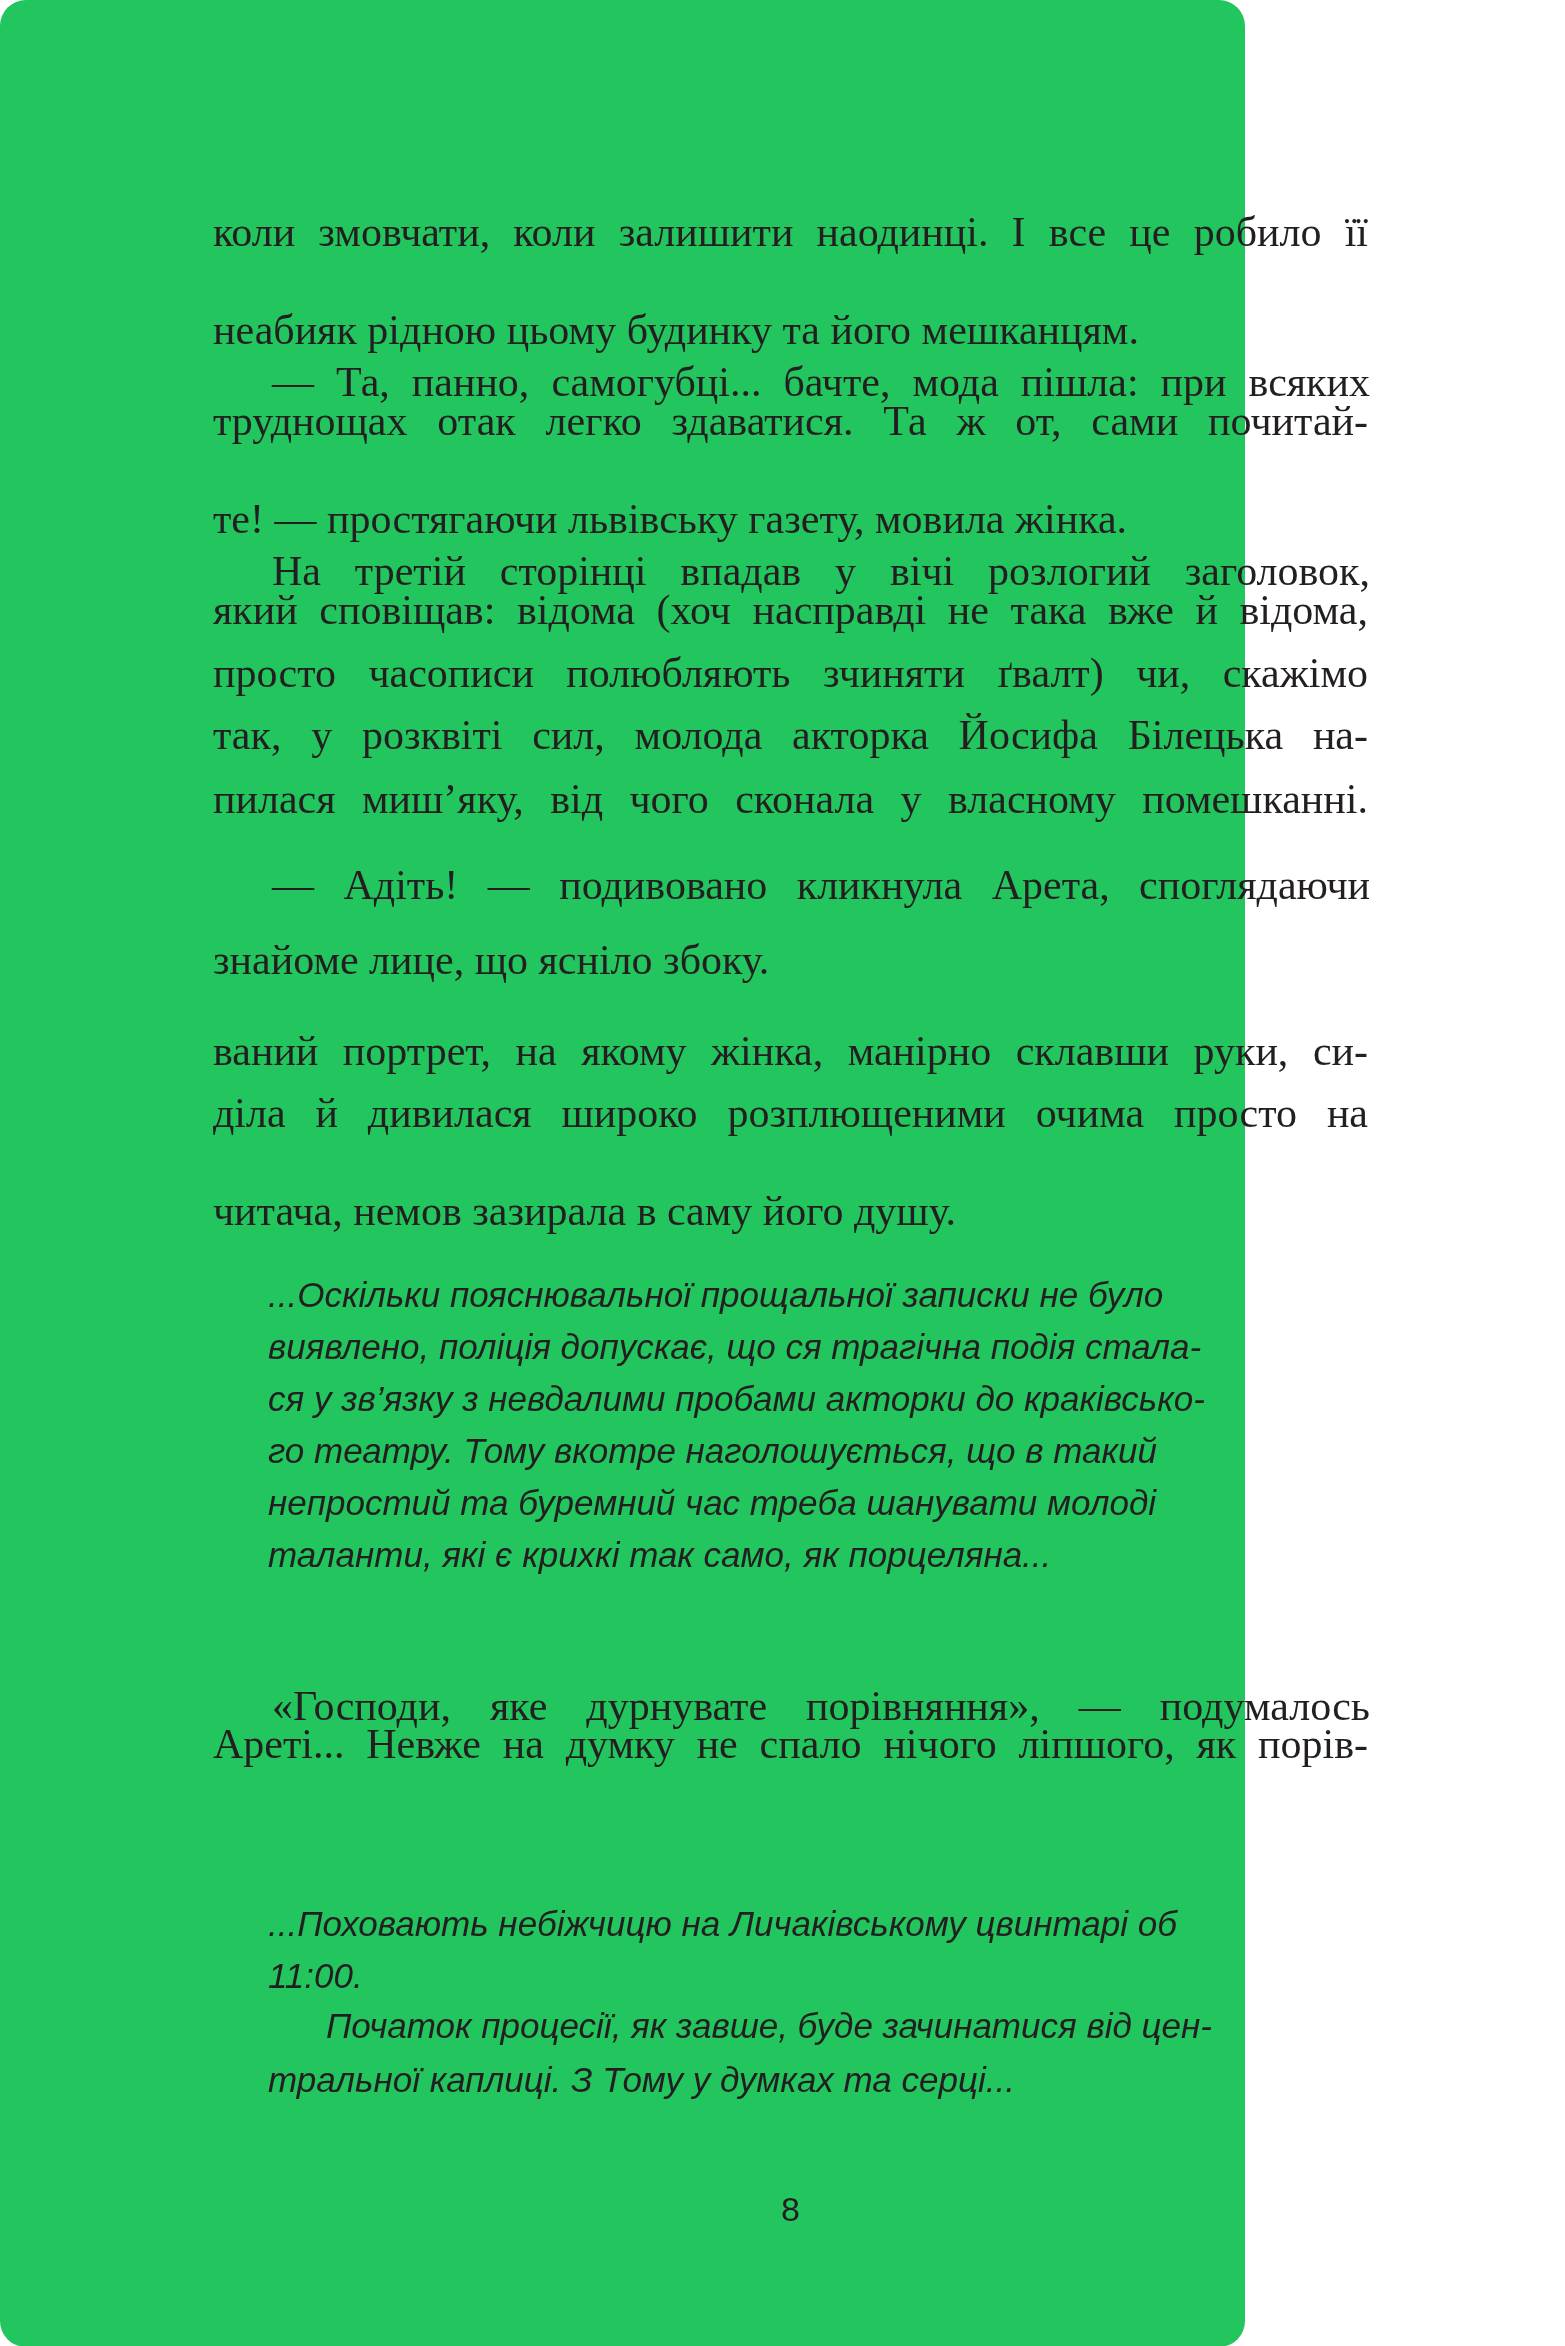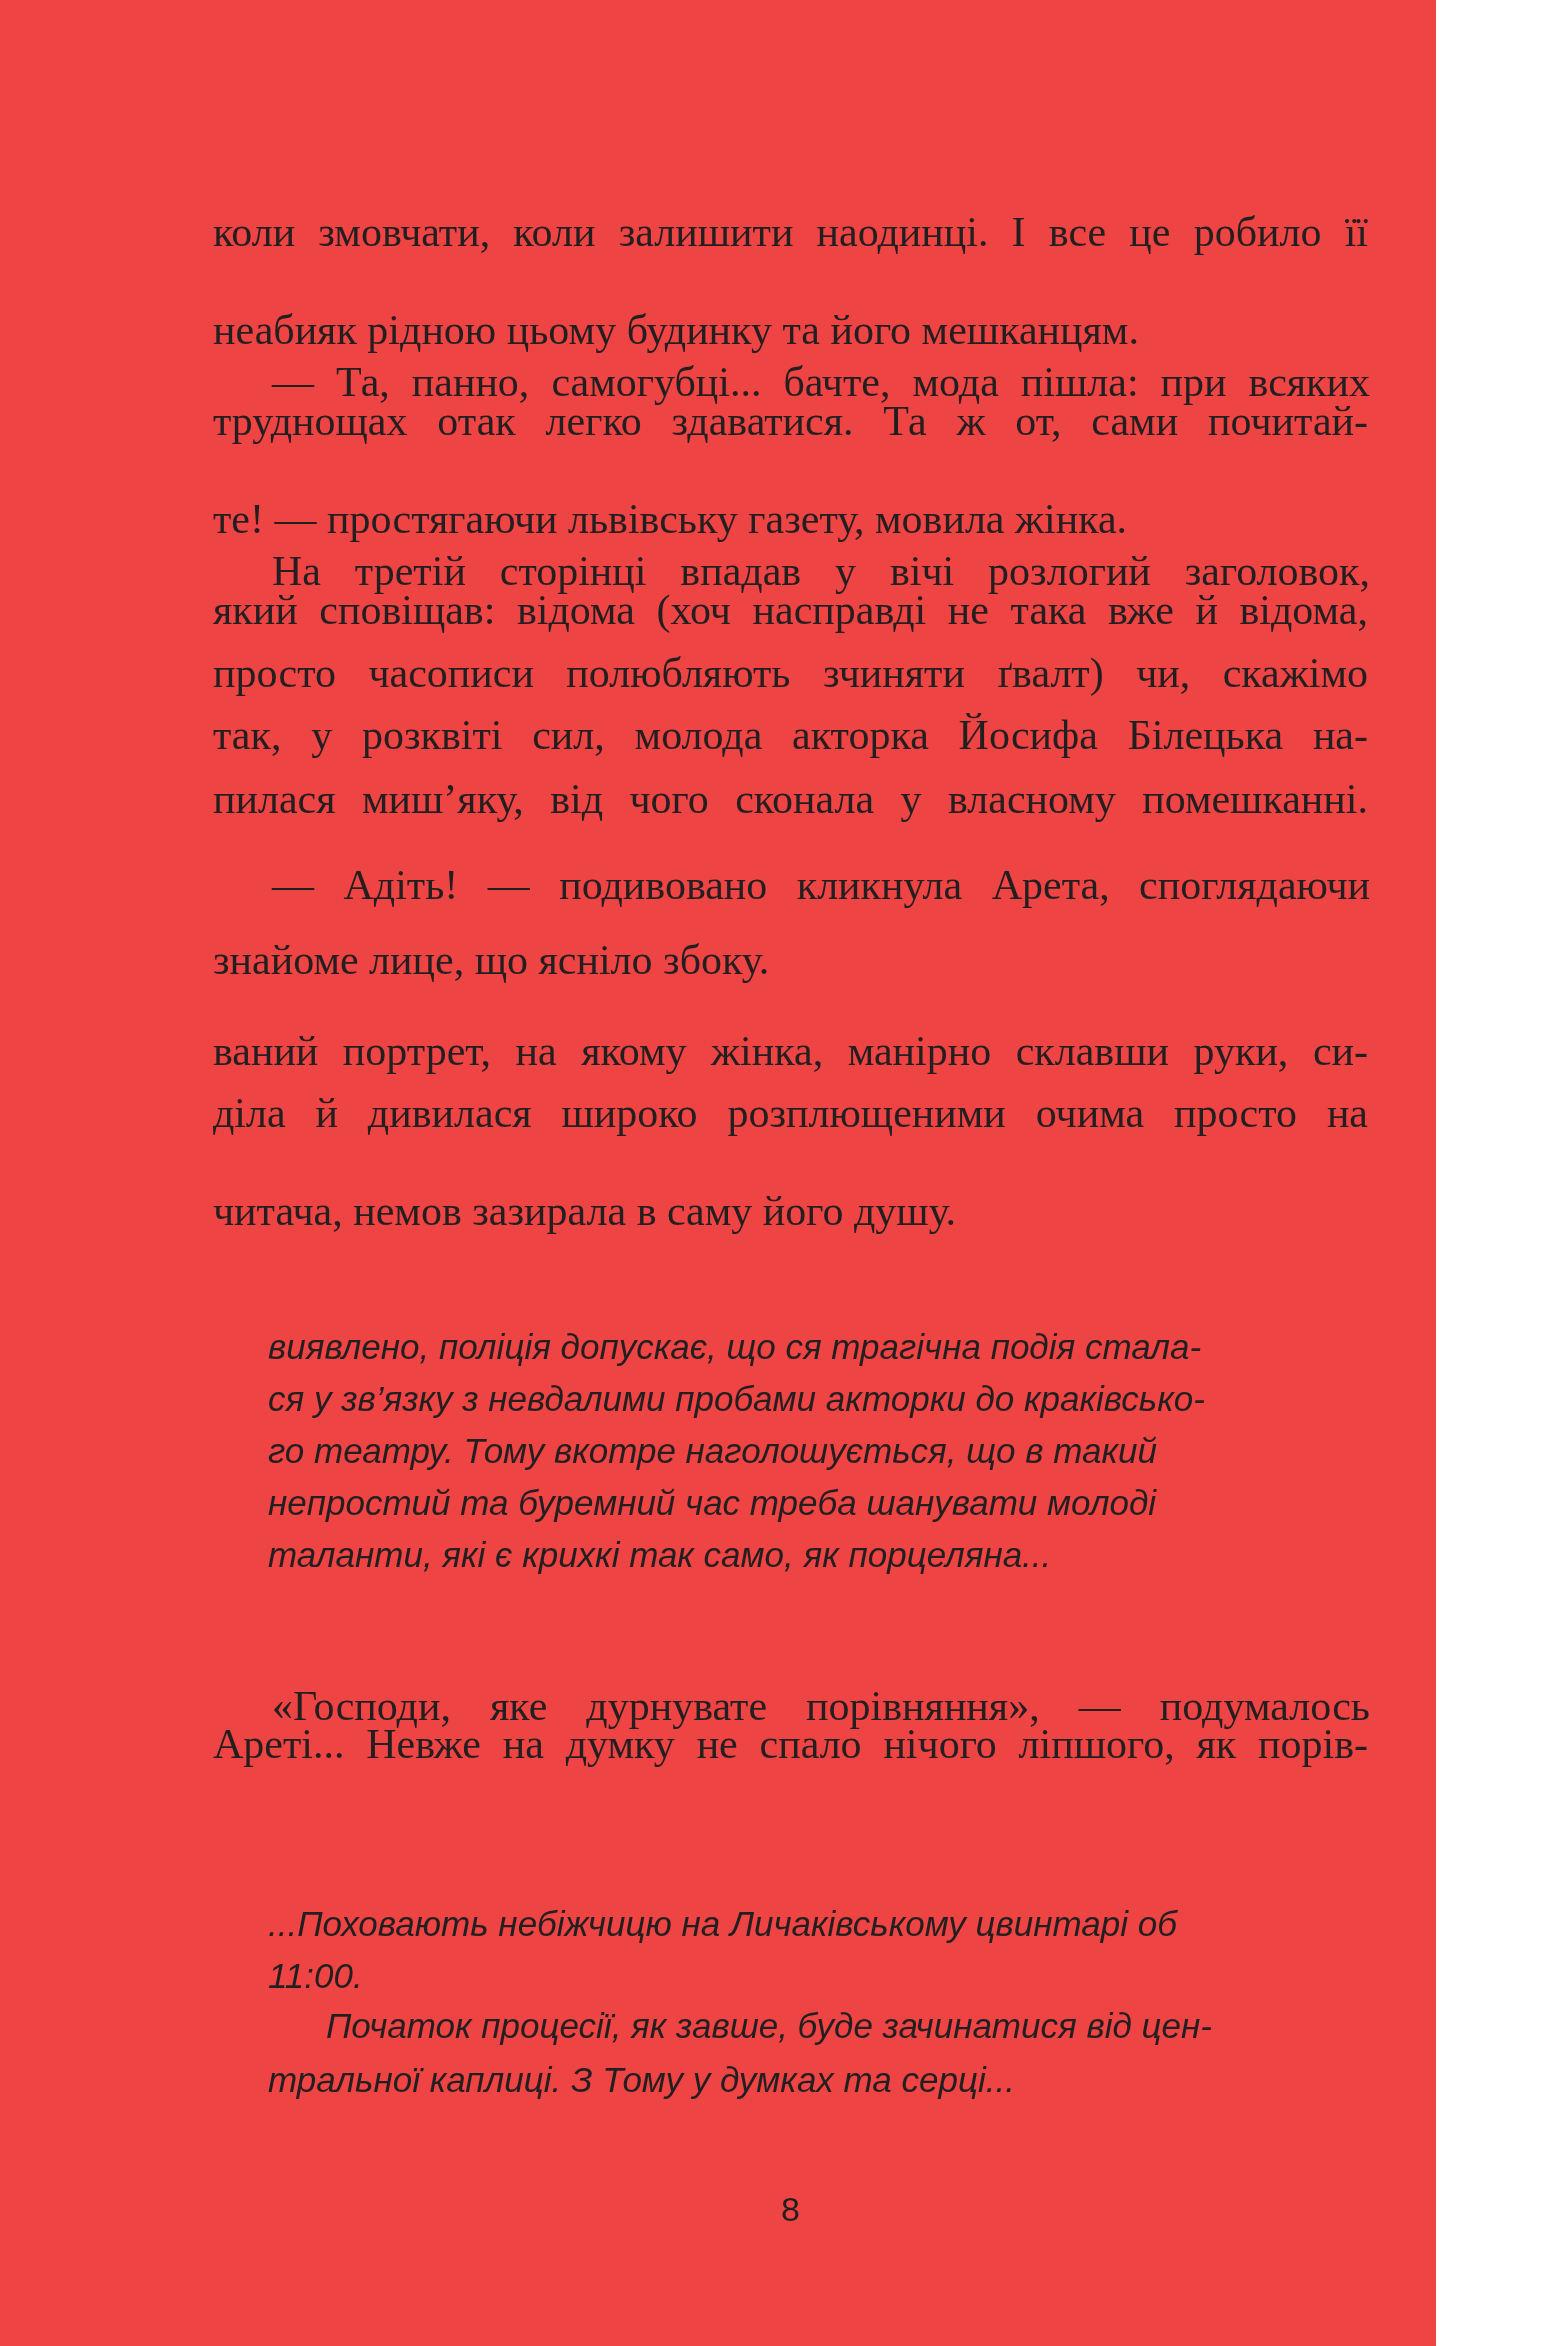--- a/index.html
+++ b/index.html
@@ -1,17 +1,17 @@
 <!DOCTYPE html>
 <html style="font-size:15px"><head>
 <meta charset="utf-8">
 <style>
   html, body { margin: 0; padding: 0; background: #ffffff; }
   body { width: 1565px; height: 2347px; position: relative; overflow: hidden; }
-  .page { position: absolute; left: 0; top: 0; width: 1436px; height: 2347px; background: #ef4444; }
+  .page { position: absolute; left: 0; top: 0; width: 1245px; height: 2347px; background: #22c55e; border-radius: 26px; }
   .ln { position: absolute; white-space: nowrap; color: #231f20; }
   .serif { font-family: "Liberation Serif", "DejaVu Serif", serif; font-size: 42px; line-height: 42px; left: 213px; width: 1155px; }
   .serif.j { text-align: justify; text-align-last: justify; }
   .serif.l { text-align: left; text-align-last: left; margin-top: 35px; }
   .serif.ind { left: 272px; width: 1098px; margin-top: 24px; }
   .ital { font-family: "Liberation Sans", "DejaVu Sans", sans-serif; font-style: italic; font-size: 35px; line-height: 35px; left: 268px; text-align: left; }
   .ital.ind { left: 326px; }
   .pagenum { position: absolute; left: 743px; width: 95px; text-align: center; font-family: "Liberation Sans", "DejaVu Sans", sans-serif; font-size: 34px; line-height: 34px; color: #231f20; }
 </style>
 </head>
@@ -28,20 +28,21 @@
   <div class="ln serif j" style="top:589px">який сповіщав: відома (хоч насправді не така вже й відома,</div>
   <div class="ln serif j" style="top:652px">просто часописи полюбляють зчиняти ґвалт) чи, скажімо</div>
   <div class="ln serif j" style="top:714px">так, у розквіті сил, молода акторка Йосифа Білецька на-</div>
   <div class="ln serif j" style="top:778px">пилася миш’яку, від чого сконала у власному помешканні.</div>
   <div class="ln serif j ind" style="top:840px">— Адіть! — подивовано кликнула Арета, споглядаючи</div>
   <div class="ln serif l" style="top:904px">знайоме лице, що ясніло збоку.</div>
   <div class="ln serif j" style="top:1030px">ваний портрет, на якому жінка, манірно склавши руки, си-</div>
   <div class="ln serif j" style="top:1092px">діла й дивилася широко розплющеними очима просто на</div>
   <div class="ln serif l" style="top:1155px">читача, немов зазирала в саму його душу.</div>
 
+  <div class="ln ital" style="top:1277px">...Оскільки пояснювальної прощальної записки не було</div>
   <div class="ln ital" style="top:1329px">виявлено, поліція допускає, що ся трагічна подія стала-</div>
   <div class="ln ital" style="top:1381px">ся у зв’язку з невдалими пробами акторки до краківсько-</div>
   <div class="ln ital" style="top:1433px">го театру. Тому вкотре наголошується, що в такий</div>
   <div class="ln ital" style="top:1485px">непростий та буремний час треба шанувати молоді</div>
   <div class="ln ital" style="top:1537px">таланти, які є крихкі так само, як порцеляна...</div>
 
   <div class="ln serif j ind" style="top:1661px">«Господи, яке дурнувате порівняння», — подумалось</div>
   <div class="ln serif j" style="top:1723px">Ареті... Невже на думку не спало нічого ліпшого, як порів-</div>
 
   <div class="ln ital" style="top:1906px">...Поховають небіжчицю на Личаківському цвинтарі об</div>

